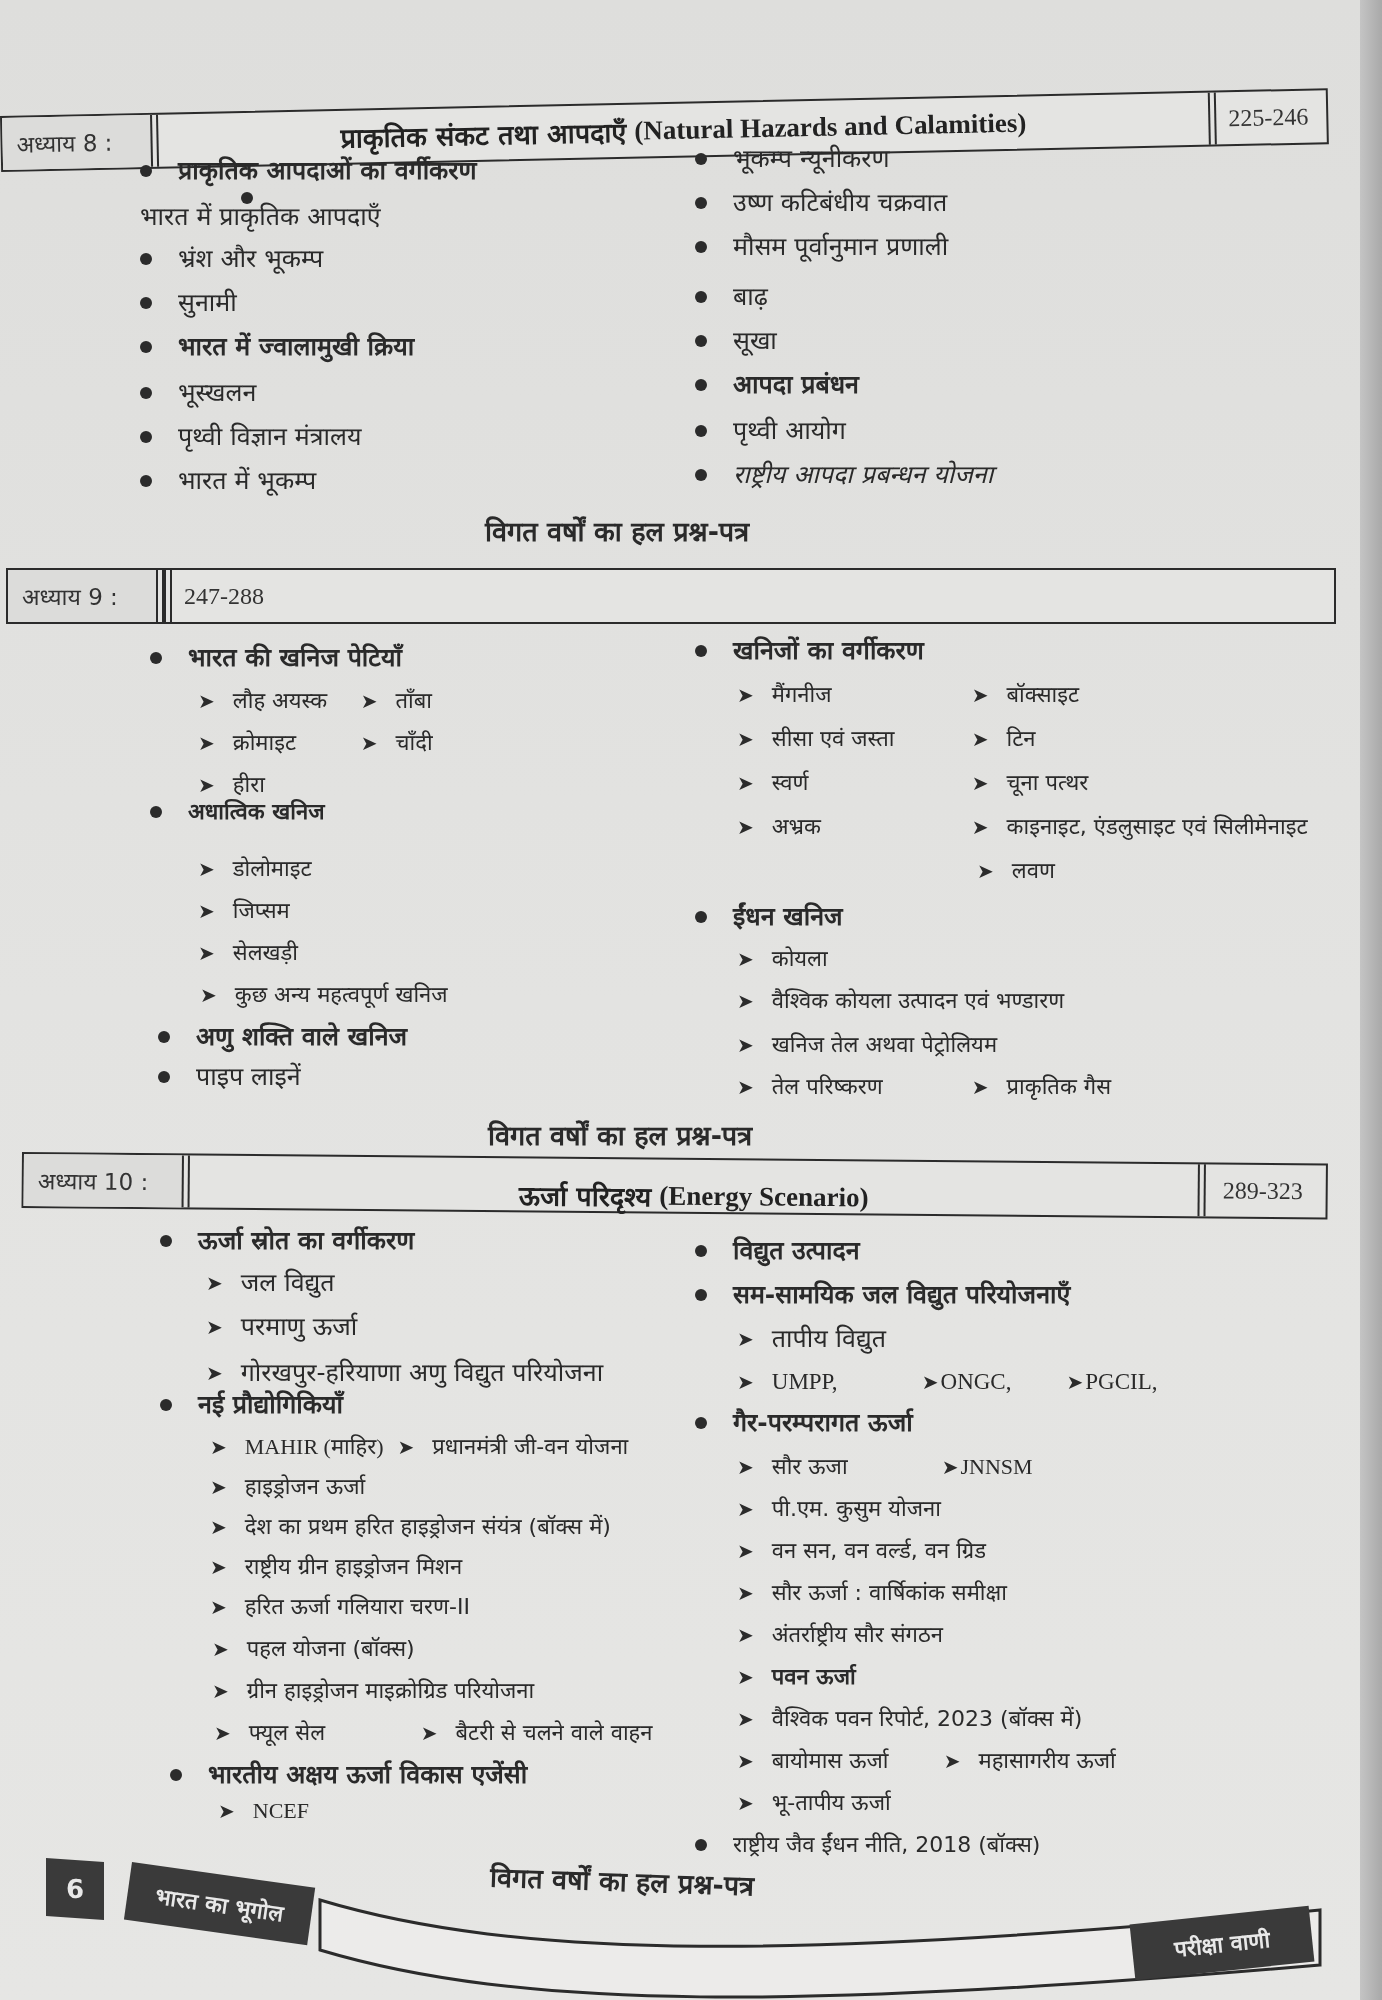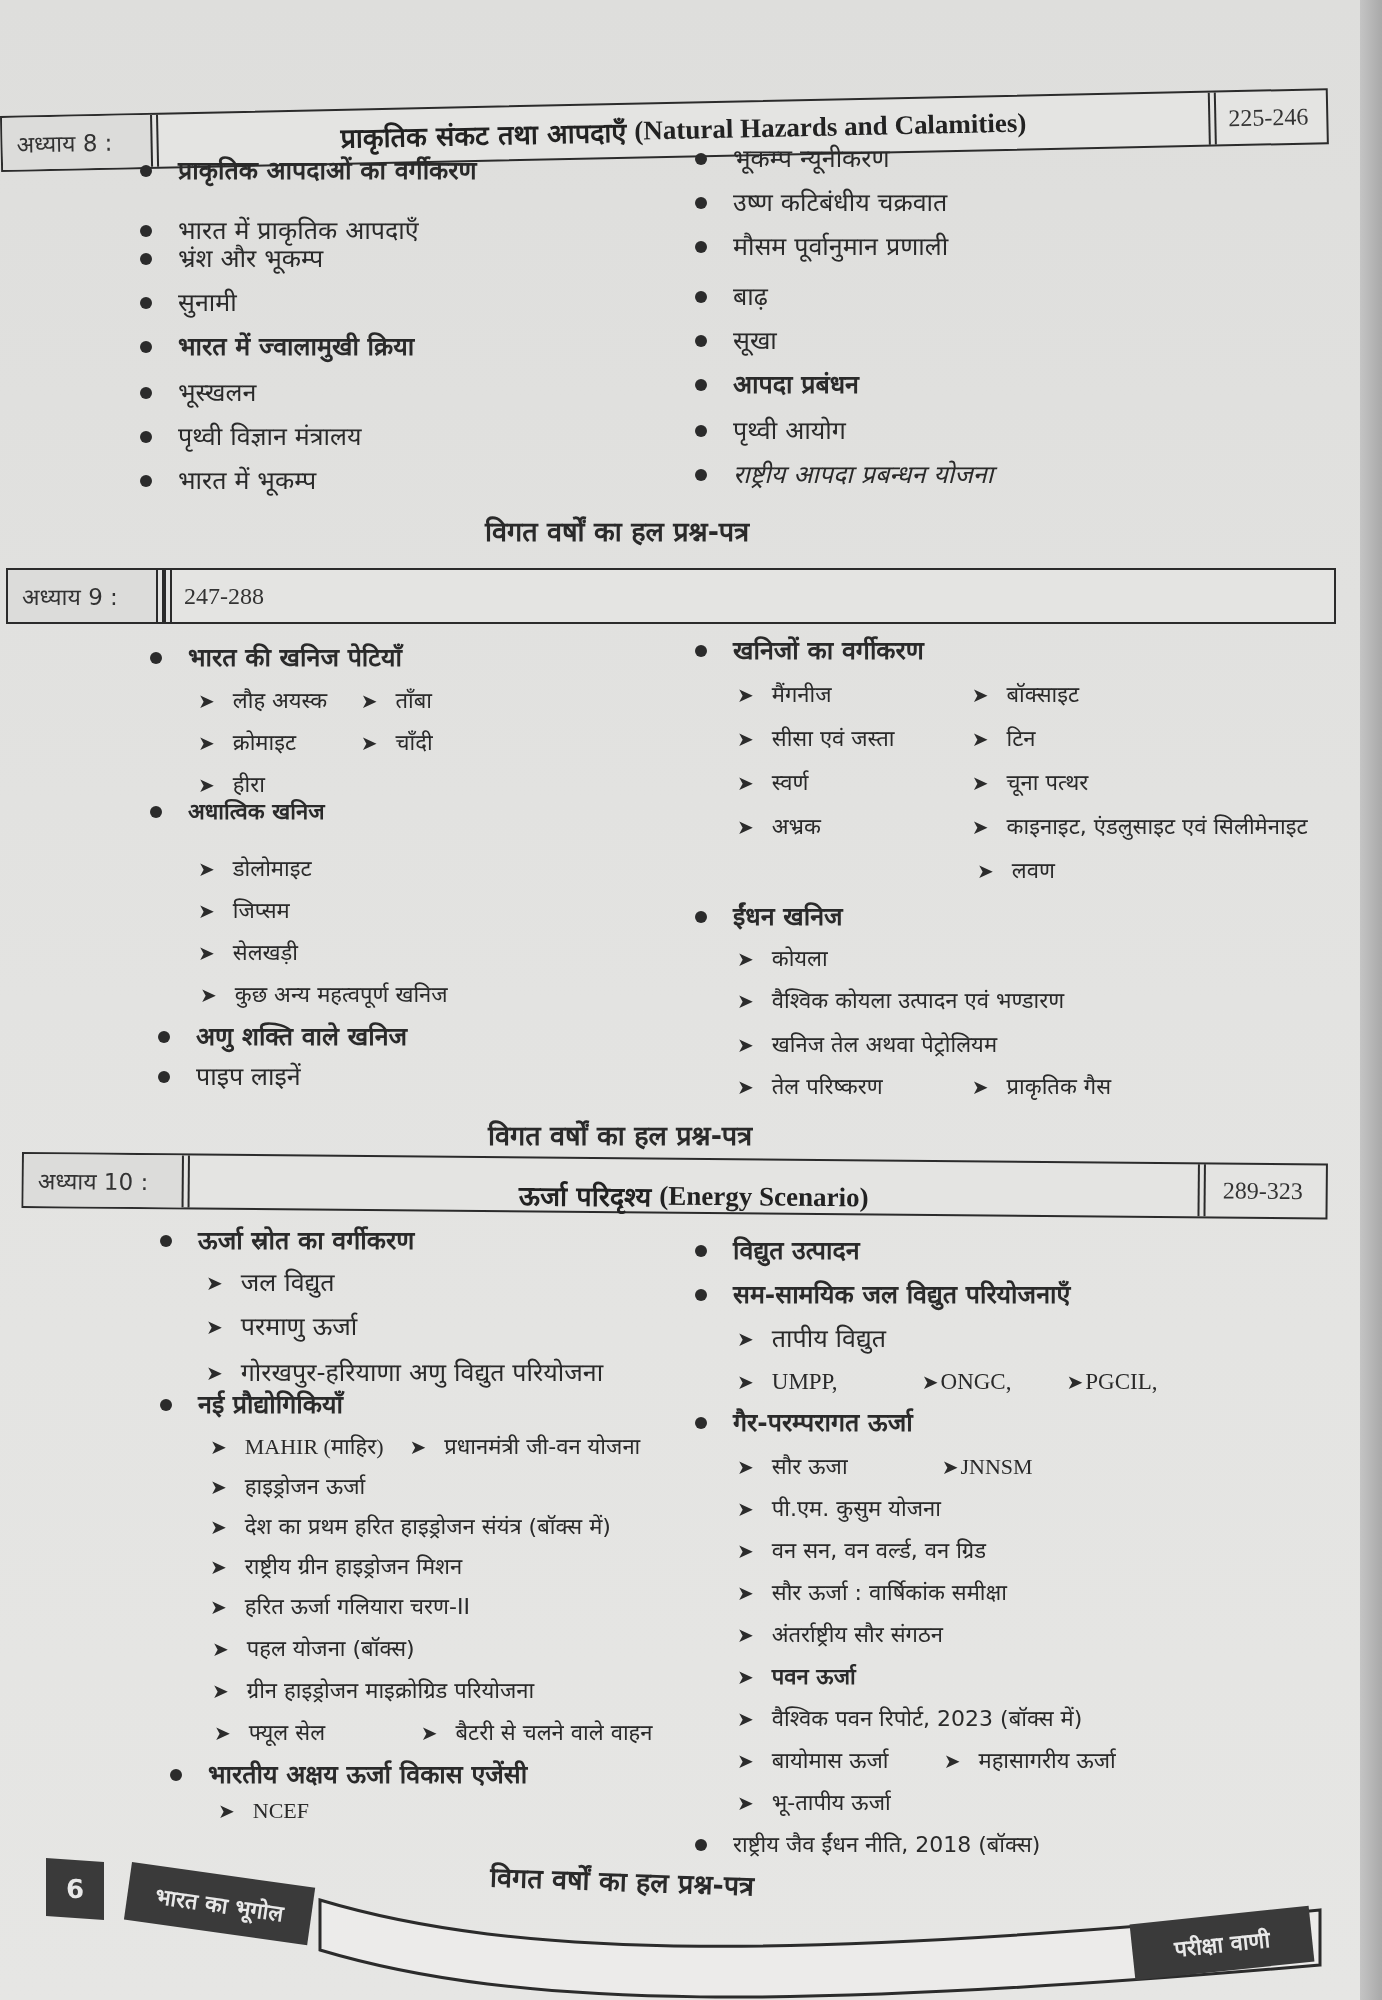--- a/index.html
+++ b/index.html
@@ -148,21 +148,21 @@
     <span class="eng">(Natural Hazards and Calamities)</span>
   </div>
   <div class="chap-pages">225-246</div>
 </div>
 
 <div class="col" style="left:140px;top:0;">
   <div class="item bold" style="top:158px;">
       <span class="bullet"></span>
       <span>प्राकृतिक आपदाओं का वर्गीकरण</span>
     </div>
-  <div class="item" style="top:218px;">
+  <div class="item" style="top:192px;flex-direction:column;">
       <span class="bullet"></span>
       <span>भारत में प्राकृतिक आपदाएँ</span>
     </div>
   <div class="item" style="top:246px;">
       <span class="bullet"></span>
       <span>भ्रंश और भूकम्प</span>
     </div>
   <div class="item" style="top:290px;">
       <span class="bullet"></span>
       <span>सुनामी</span>
@@ -364,21 +364,21 @@
   <div class="item" style="left:46px;top:1360px;">
       <span class="arrow">➤</span>
       <span>गोरखपुर-हरियाणा अणु विद्युत परियोजना</span>
     </div>
   <div class="item bold" style="top:1392px;">
       <span class="bullet"></span>
       <span>नई प्रौद्योगिकियाँ</span>
     </div>
   <div class="item sub" style="left:50px;top:1436px;">
       <span class="arrow">➤</span>
-      <span class="latin" style="margin-right:26px;">MAHIR (माहिर)</span>
+      <span class="latin" style="margin-right:14px;">MAHIR (माहिर)</span>
       <span class="arrow">➤</span>
       <span>प्रधानमंत्री जी-वन योजना</span>
     </div>
   <div class="item sub" style="left:50px;top:1476px;">
       <span class="arrow">➤</span>
       <span>हाइड्रोजन ऊर्जा</span>
     </div>
   <div class="item sub" style="left:50px;top:1516px;">
       <span class="arrow">➤</span>
       <span>देश का प्रथम हरित हाइड्रोजन संयंत्र (बॉक्स में)</span>

